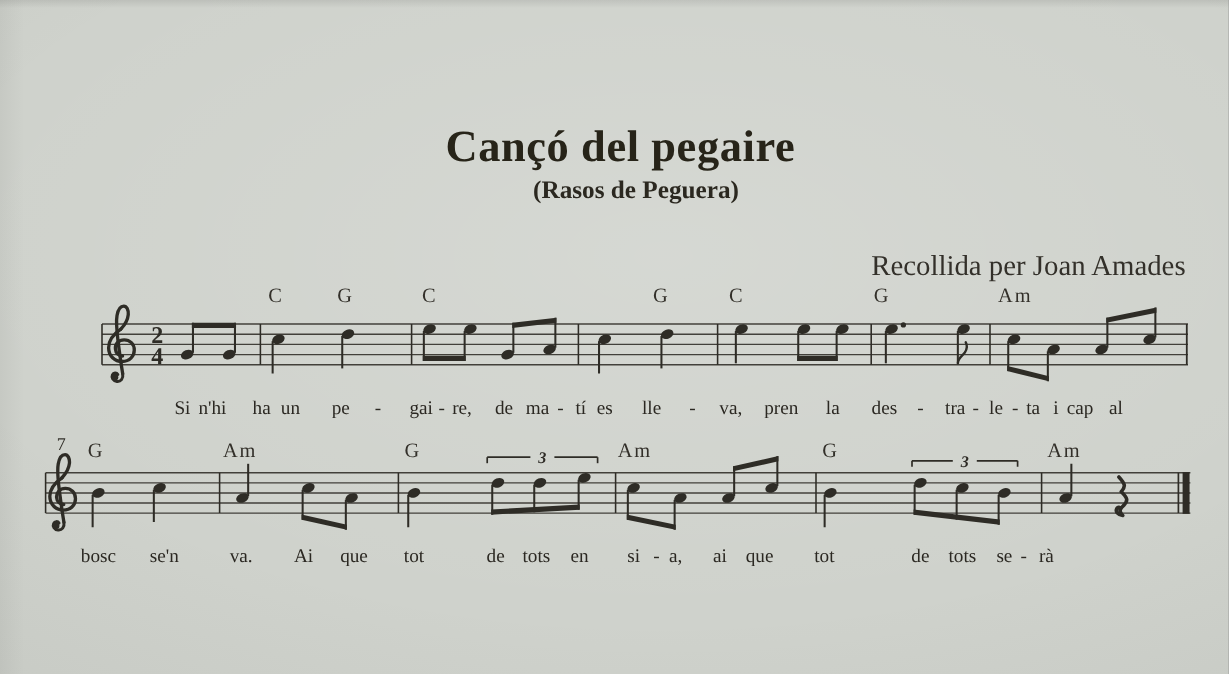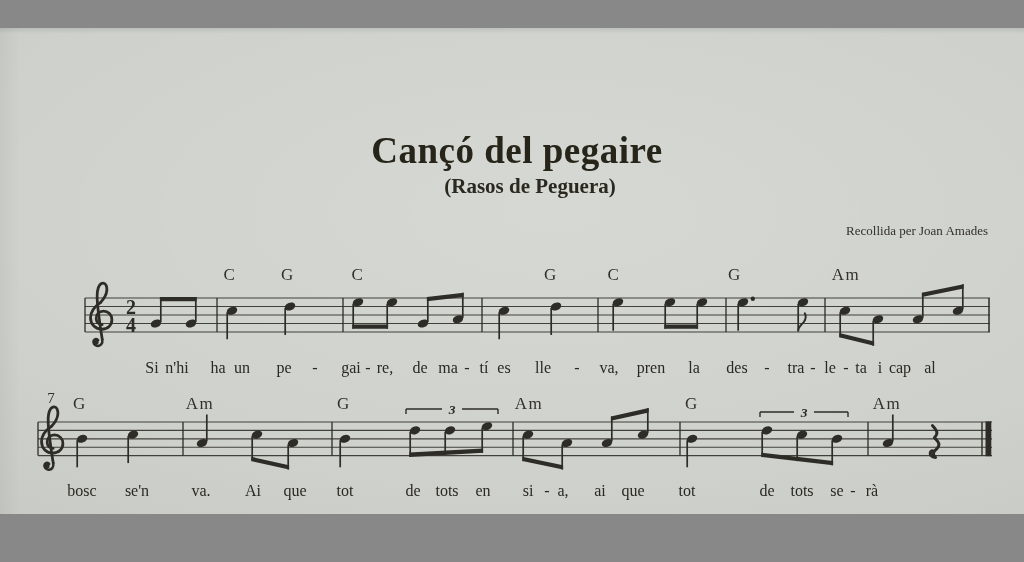--- a/index.html
+++ b/index.html
@@ -1,40 +1,39 @@
 <!DOCTYPE html>
 <html><head>
 <meta charset="utf-8">
 <style>
   html,body{margin:0;padding:0;background:#888;}
   #photo{
     position:relative;
-    width:1024px;height:486px;
+    width:1024px;height:562px;
     overflow:hidden;
     background:
       radial-gradient(130% 120% at 54% 38%, rgba(255,255,255,0.14) 0%, rgba(255,255,255,0.0) 45%, rgba(40,42,38,0.10) 100%),
       linear-gradient(180deg, rgba(30,30,28,0.10) 0%, rgba(30,30,28,0.0) 1.2%),
       linear-gradient(90deg, rgba(30,30,28,0.05) 0%, rgba(30,30,28,0.0) 2%),
       #cfd2cc;
     font-family:"Liberation Serif", serif;
     color:#2a2721;
-    margin-top:28px;
   }
   .overlay-text{position:absolute; white-space:nowrap;}
   #title{
     top:101px; left:0; width:1024px; padding-left:10px; box-sizing:border-box;
     text-align:center; font-size:37px; font-weight:700; letter-spacing:0.5px;
     color:#272419;
   }
   #subtitle{
     top:146px; left:0; width:1024px; box-sizing:border-box;
     text-align:center; font-size:21px; font-weight:600; color:#2b2820;padding-left:36px;
   }
   #attribution{
-    top:195px; right:36px; font-size:13px; color:#33302a;
+    top:209px; right:36px; font-size:24px; color:#33302a;
   }
   #score-svg{position:absolute; left:0; top:0;}
   #score-svg text{font-family:"Liberation Serif", serif;}
   .chord-label{font-size:17px; fill:#33302a; letter-spacing:1.5px;}
   .lyric-syllable{font-size:16px; fill:#2b2822;}
   .measure-number{font-size:15px; fill:#33302a;}
   .tuplet-number{font-size:13.5px; font-style:italic; font-weight:700; fill:#2e2b26;}
   .time-digit{font-size:20px; font-weight:700; fill:#2e2c26;}
 </style>
 </head>

